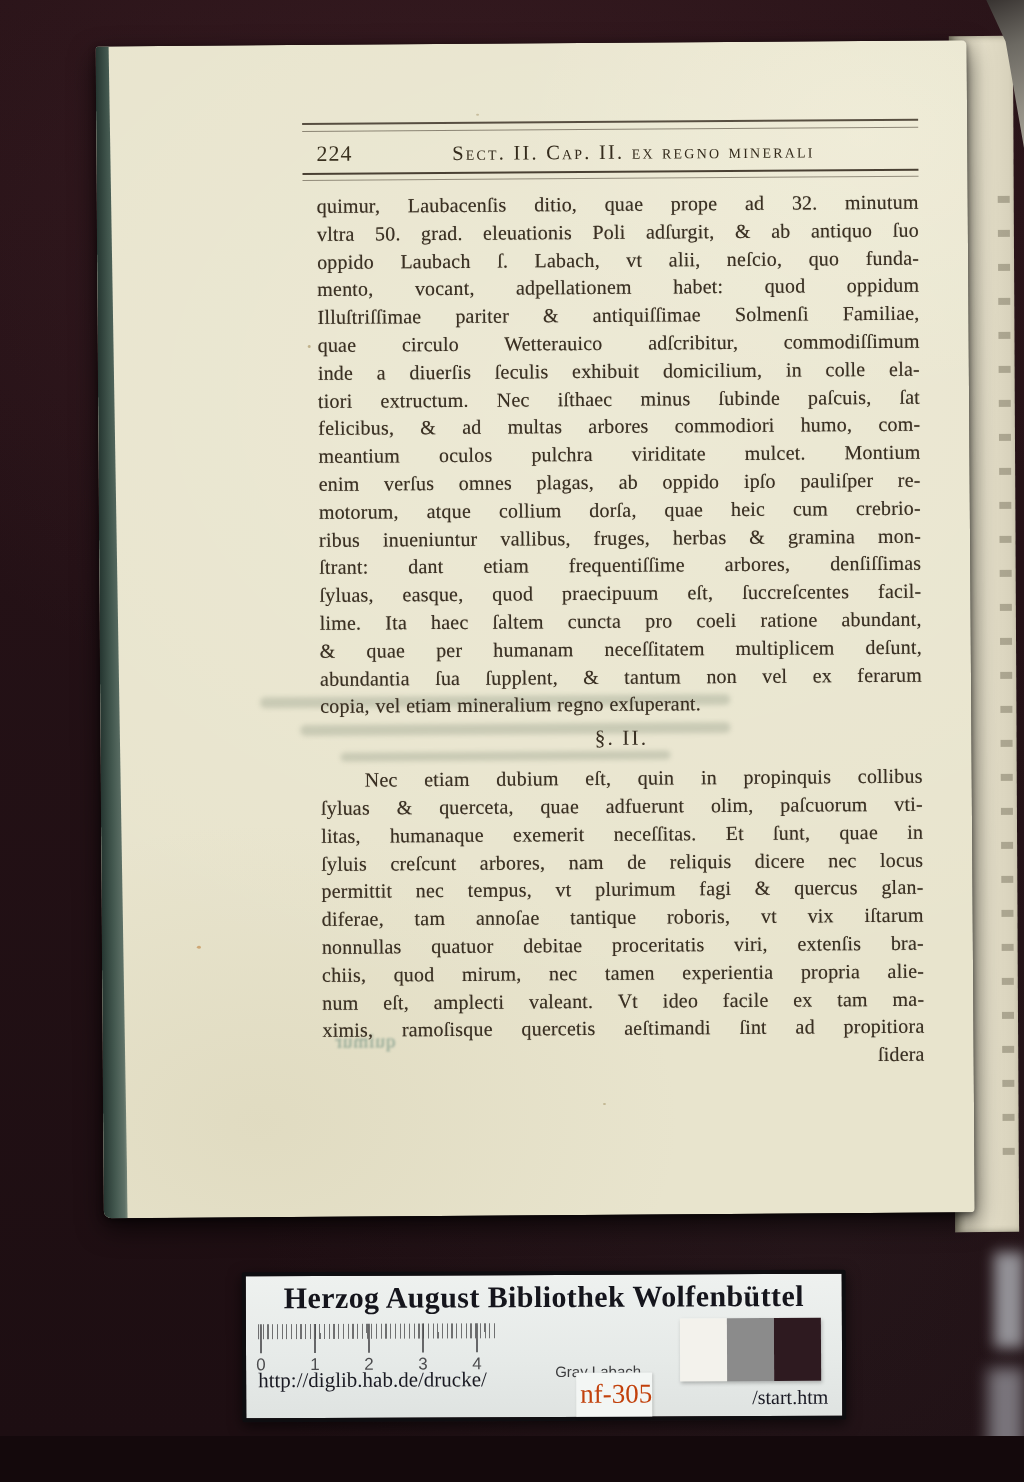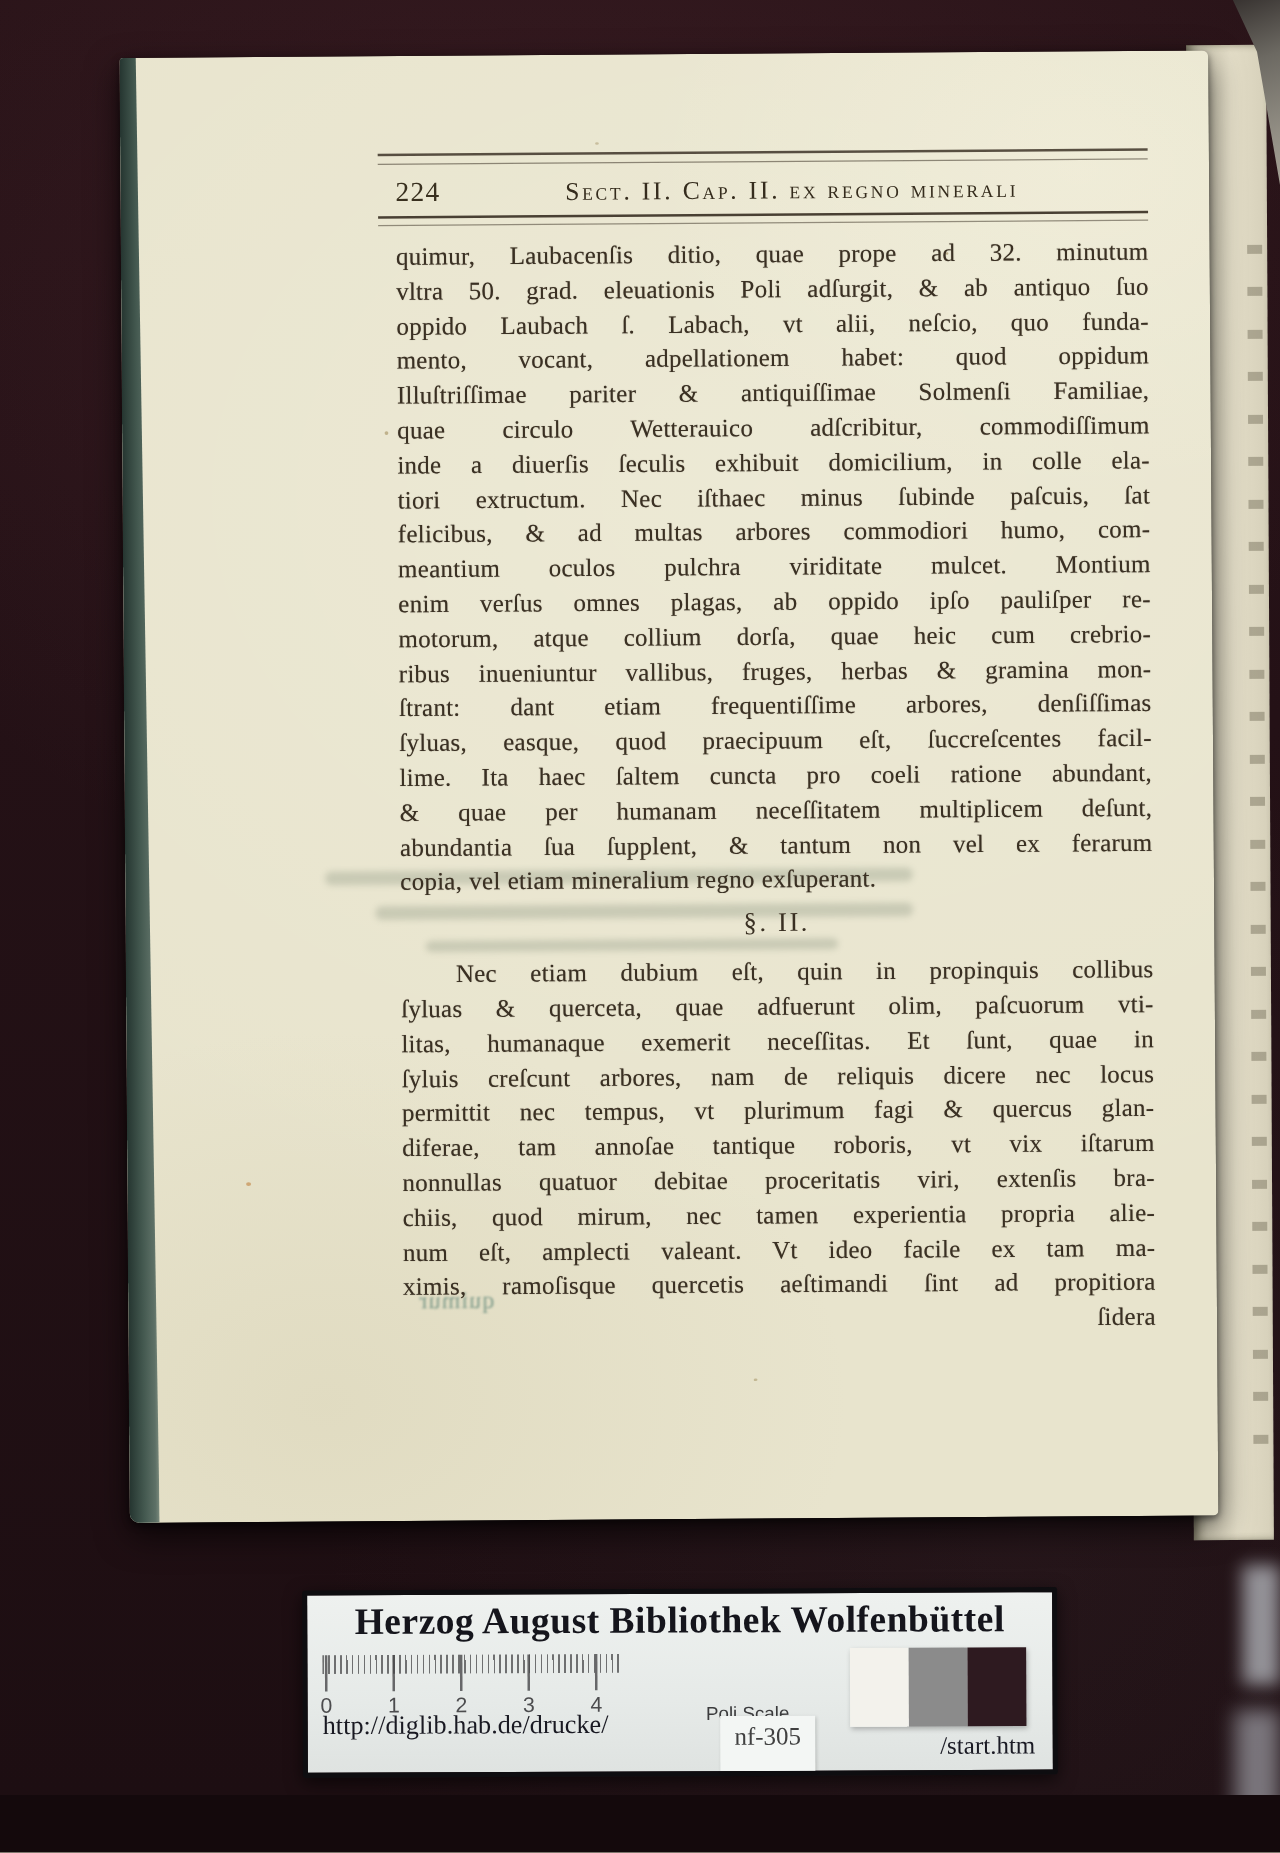--- a/index.html
+++ b/index.html
@@ -88,21 +88,21 @@
     font-size:46px;line-height:44px;letter-spacing:-1.5px;color:#321720;}
   .grayscale-label{position:absolute;left:272px;top:88px;width:160px;text-align:center;
     font-family:"Liberation Sans","DejaVu Sans",sans-serif;font-size:15px;color:#3b3b3d;}
 
   .patches{position:absolute;left:434px;top:44px;display:flex;box-shadow:1px 2px 4px rgba(0,0,0,.25);}
   .patch{width:47px;height:63px;}
 
   .banner-url{position:absolute;left:12px;top:92px;font-size:21px;color:#191922;}
   .nf-sticker{position:absolute;left:330px;top:98px;width:76px;height:44px;
     background:#f3f6f4;box-shadow:1px 1px 3px rgba(0,0,0,.18);}
-  .nf-text{margin-top:6px;text-align:center;font-size:20px;color:#404040;}
+  .nf-text{margin-top:6px;text-align:right;font-size:27px;color:#c2410c;}
   .start-link{position:absolute;right:14px;top:112px;font-size:20px;color:#1a1a24;margin-left:48px;}
 </style>
 </head>
 <body>
 
 <div class="scene">
 
   <div class="facing-edge">
     <div class="edge-marks"></div>
   </div>
@@ -187,21 +187,21 @@
       <div class="cm-tick" style="left:112px;"></div>
       <div class="cm-tick" style="left:166px;"></div>
       <div class="cm-tick" style="left:220px;"></div>
       <span class="ruler-num" style="left:-4px;">0</span>
       <span class="ruler-num" style="left:50px;">1</span>
       <span class="ruler-num" style="left:104px;">2</span>
       <span class="ruler-num" style="left:158px;">3</span>
       <span class="ruler-num" style="left:212px;">4</span>
     </div>
 
-    <div class="grayscale-label">Poli Scale</div>
+    <div class="grayscale-label">Gray Labach</div>
 
     <div class="patches">
       <div class="patch" style="background:#f3f2ec;"></div>
       <div class="patch" style="background:#8b8b8b;"></div>
       <div class="patch" style="background:#2e1a20;"></div>
     </div>
 
     <div class="banner-url">http://diglib.hab.de/drucke/</div>
     <div class="nf-sticker">
       <div class="nf-text">nf-305</div>

